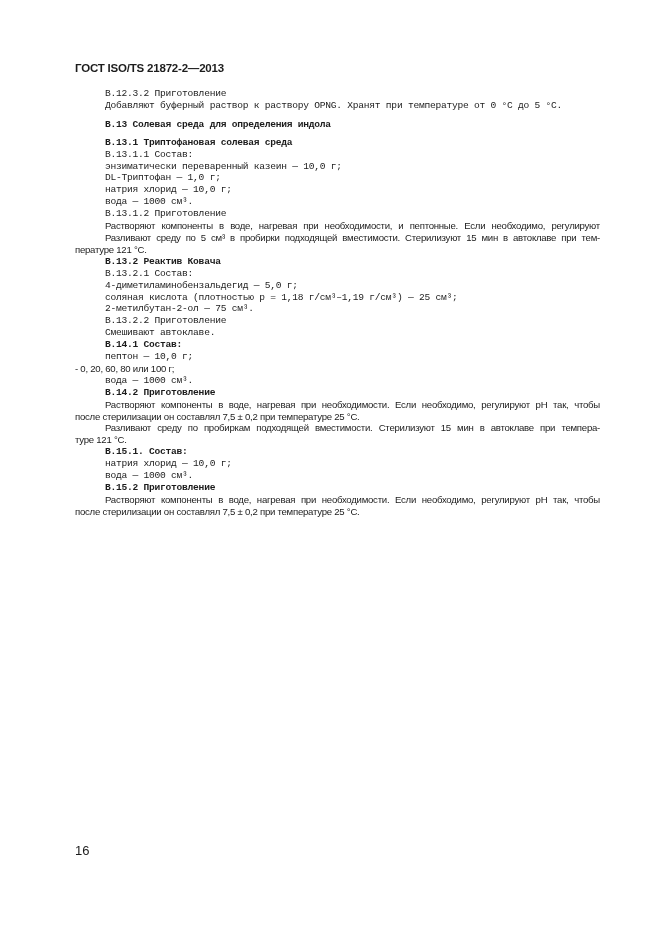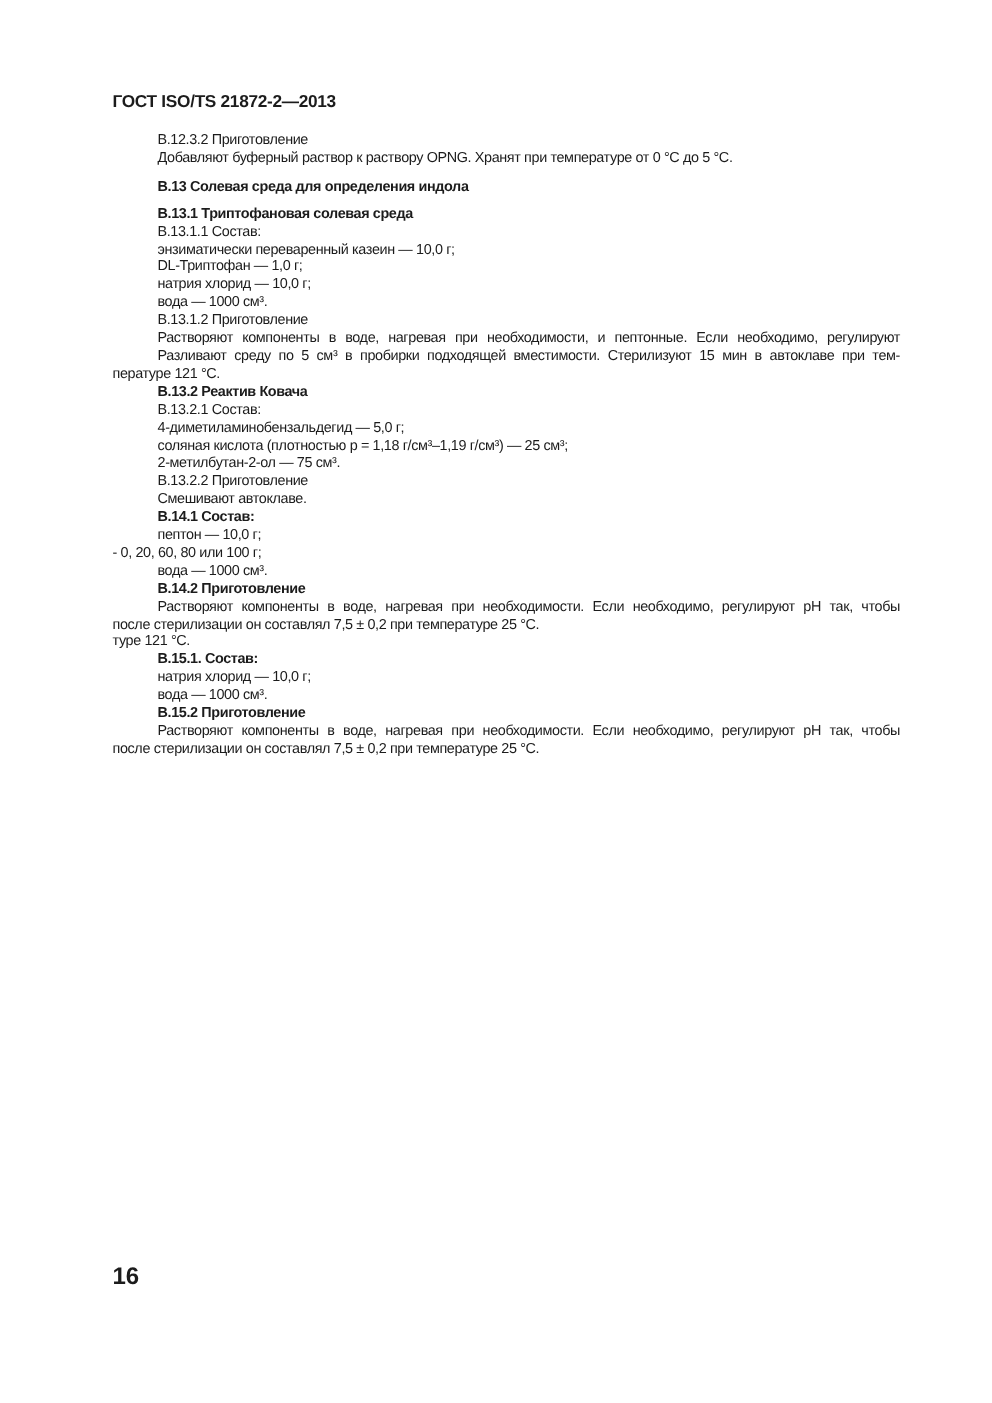--- a/index.html
+++ b/index.html
@@ -20,37 +20,37 @@
     white-space: nowrap;
   }
   #doc {
     position: absolute;
     left: 75px; top: 88px;
     width: 525px;
     font-size: 9.6px;
     line-height: 11.9px;
     letter-spacing: -0.25px;
   }
-  #doc .l, #doc .h, #doc .hs { padding-left: 30px; white-space: nowrap; }
+  #doc .l, #doc .h, #doc .hs { padding-left: 30px; white-space: nowrap; font-family: Liberation Mono, monospace; }
   #doc .l0 { padding-left: 0; white-space: nowrap; }
   #doc .h  { font-weight: bold; margin: 7px 0 6px 0; }
   #doc .hs { font-weight: bold; }
   #doc .pl {
     padding-left: 30px;
     white-space: nowrap;
     text-align: justify;
     text-align-last: justify;
   }
   #doc .pl.cont { padding-left: 0; }
   #doc .pl.last { text-align-last: left; }
   .page-number {
     position: absolute;
     left: 75px; top: 843px;
-    font-size: 16px;
-    font-weight: bold;
+    font-size: 13px;
+    font-weight: normal;
   }
 </style>
 </head>
 <body>
 
 <div class="doc-header">ГОСТ ISO/TS 21872-2—2013</div>
 
 <main id="doc">
     <div class="l">В.12.3.2 Приготовление</div>
     <div class="l">Добавляют буферный раствор к раствору OPNG. Хранят при температуре от 0 °С до 5 °С.</div>
@@ -79,20 +79,21 @@
     <div class="hs">В.14.1 Состав:</div>
     <div class="l">пептон — 10,0 г;</div>
     <div class="l0">- 0, 20, 60, 80 или 100 г;</div>
     <div class="l">вода — 1000 см³.</div>
     <div class="hs">В.14.2 Приготовление</div>
     <div>
       <div class="pl">Растворяют компоненты в воде, нагревая при необходимости. Если необходимо, регулируют pH так, чтобы</div>
       <div class="pl cont last">после стерилизации он составлял 7,5 ± 0,2 при температуре 25 °С.</div>
     </div>
     <div>
+      <div class="pl">Разливают среду по пробиркам подходящей вместимости. Стерилизуют 15 мин в автоклаве при темпера-</div>
       <div class="pl cont last">туре 121 °С.</div>
     </div>
     <div class="hs">В.15.1. Состав:</div>
     <div class="l">натрия хлорид — 10,0 г;</div>
     <div class="l">вода — 1000 см³.</div>
     <div class="hs">В.15.2 Приготовление</div>
     <div>
       <div class="pl">Растворяют компоненты в воде, нагревая при необходимости. Если необходимо, регулируют pH так, чтобы</div>
       <div class="pl cont last">после стерилизации он составлял 7,5 ± 0,2 при температуре 25 °С.</div>
     </div>

